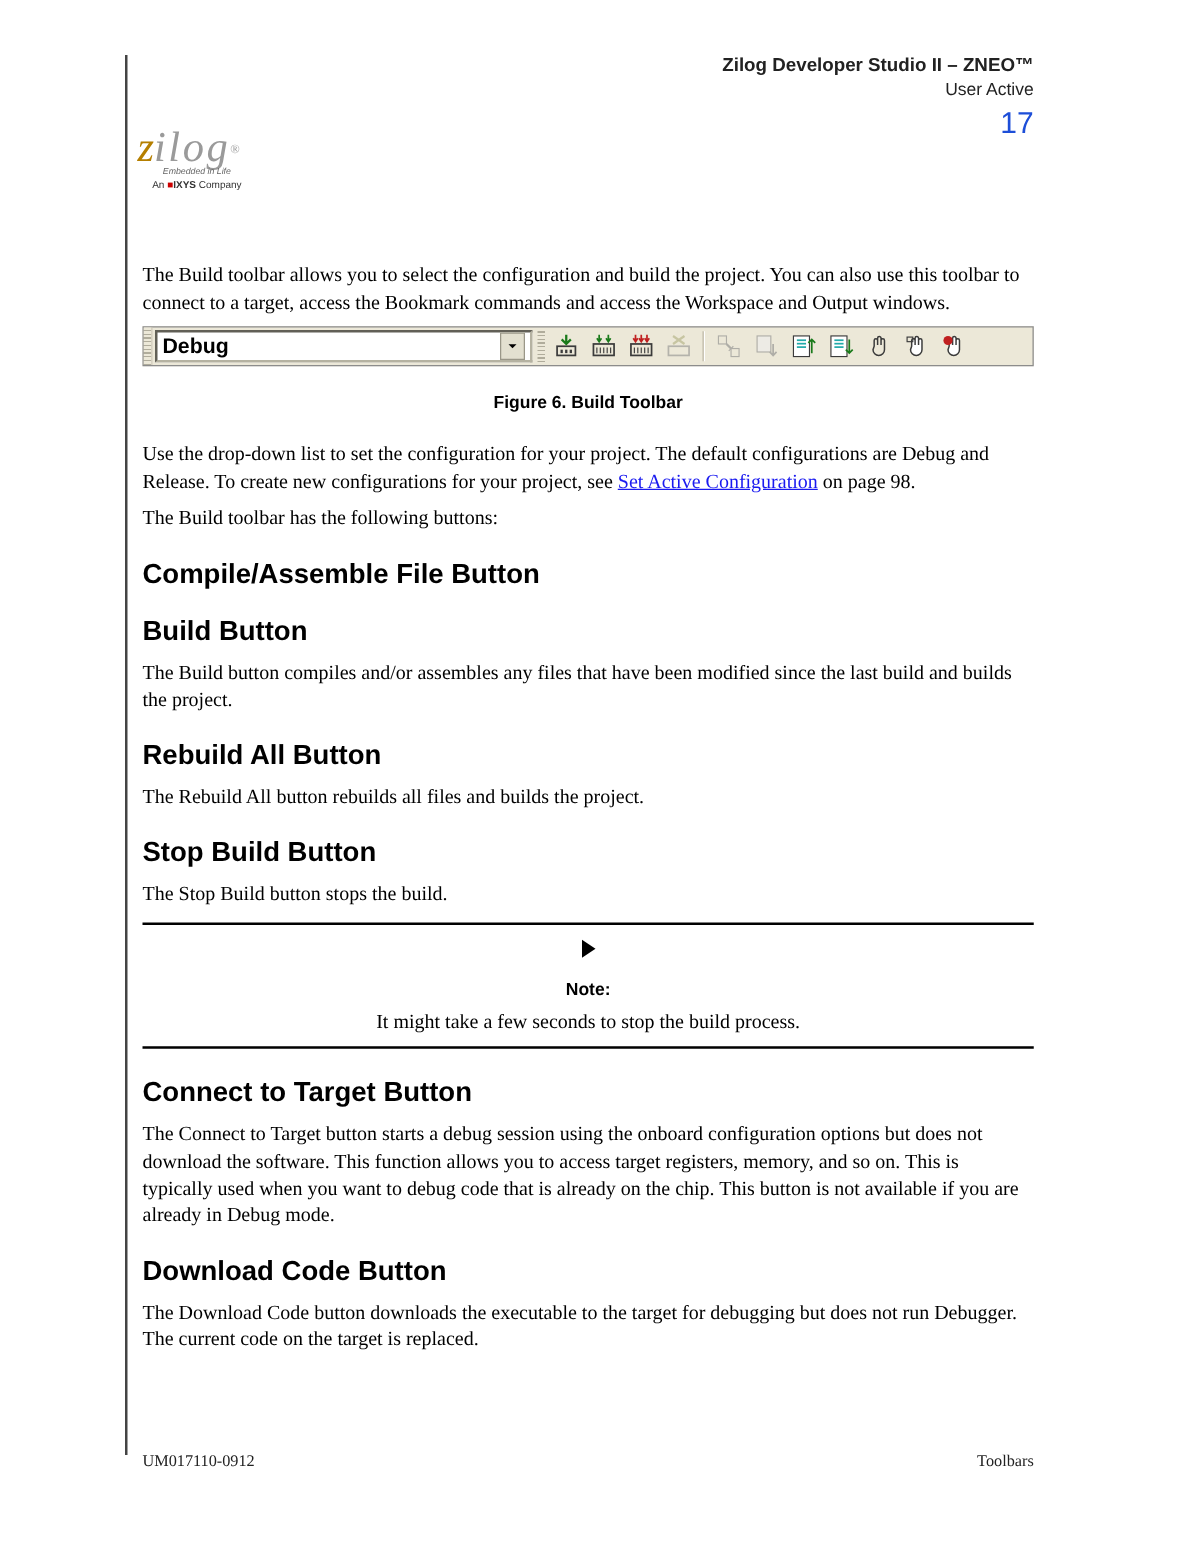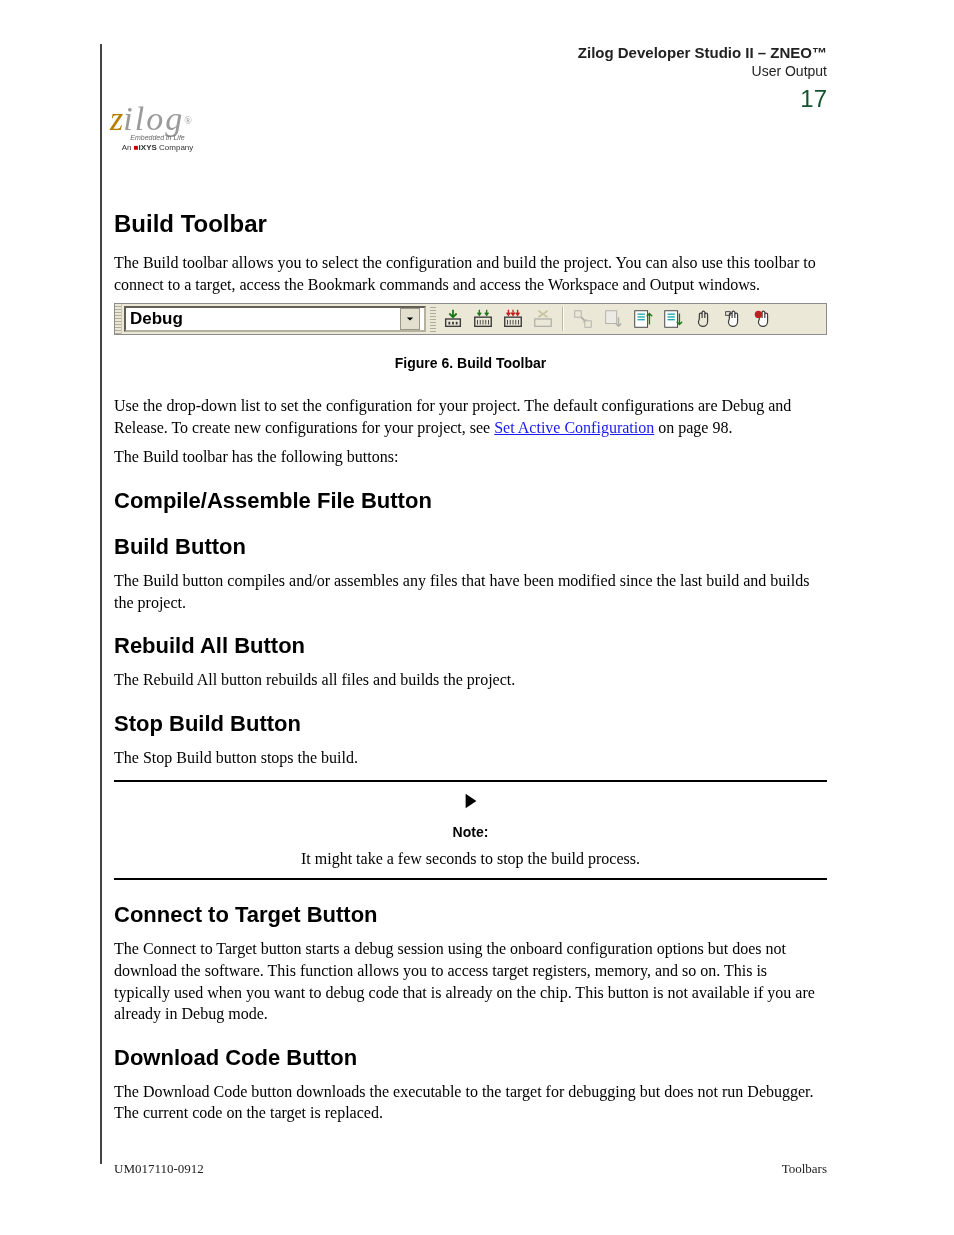--- a/index.html
+++ b/index.html
@@ -175,49 +175,48 @@
     justify-content: space-between;
     font-size: 13px;
     color: #222;
   }
   .page-num {
     position: absolute;
     right: 110px;
     top: 85px;
     font-family: Arial, Helvetica, sans-serif;
     font-size: 24px;
-    color: #14532d;
+    color: #1d4ed8;
   }
 </style>
 </head>
 <body>
 
 <div class="page">
   <div class="side-rule"></div>
 
   <div class="header-block">
     <div class="hdr-title">Zilog Developer Studio II – ZNEO™</div>
-    <div class="hdr-sub">User Output</div>
+    <div class="hdr-sub">User Active</div>
   </div>
   <div class="page-num">17</div>
 
   <div class="logo">
     <div class="logo-word">
       <span class="logo-z">z</span><span class="logo-rest">ilog</span><span class="logo-reg">®</span>
     </div>
     <div class="logo-tag">Embedded in Life</div>
     <div class="logo-line2">
       <span>An</span>
       <span style="color:#c00">■</span><b>IXYS</b>
       <span>Company</span>
     </div>
   </div>
 
   <div class="content">
-    <div class="h2">Build Toolbar</div>
     <div class="para">The Build toolbar allows you to select the configuration and build the project. You can also use this toolbar to connect to a target, access the Bookmark commands and access the Workspace and Output windows.</div>
 
     <div class="toolbar">
       <div class="tb-grip"></div>
       <div class="tb-select">
         <span>Debug</span>
         <div class="tb-drop">
           <svg viewBox="0 0 10 10">
               <path d="M1 3 L5 7 L9 3 Z" fill="#000"></path>
             </svg>

